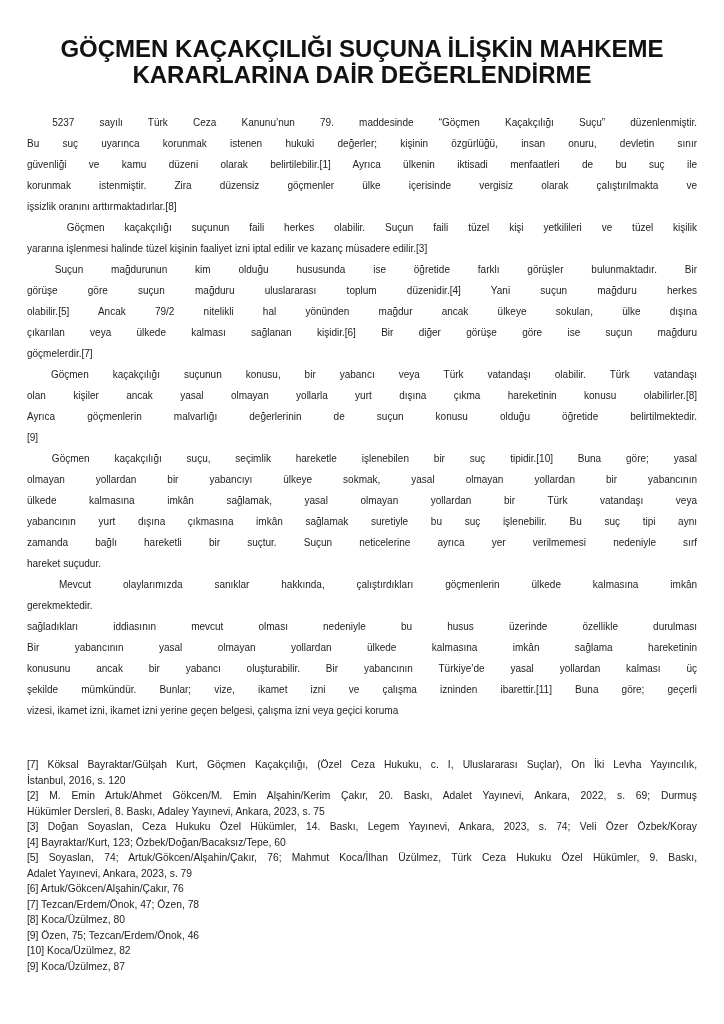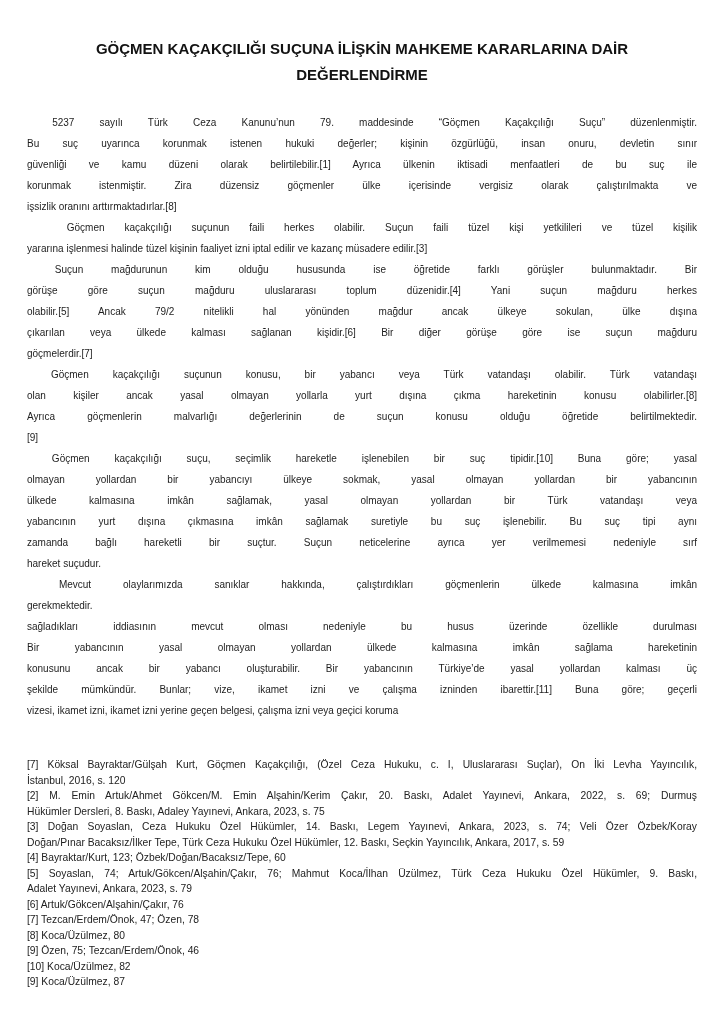--- a/index.html
+++ b/index.html
@@ -18,21 +18,21 @@
     box-sizing: border-box;
     width: 724px;
     height: 1024px;
     padding: 0 27px;
     background: #ffffff;
   }
   .doc-title {
     margin: 36px auto 0 auto;
     max-width: 650px;
     text-align: center;
-    font-size: 15px;
+    font-size: 24px;
     font-weight: 700;
     line-height: 26px;
     color: #121212;
   }
   .body-text {
     margin-top: 24px;
   }
   .para { margin: 0; }
   .bline {
     font-size: 10px;
@@ -116,21 +116,20 @@
       <div class="para">
         <div class="fline">[7] Köksal Bayraktar/Gülşah Kurt, Göçmen Kaçakçılığı, (Özel Ceza Hukuku, c. I, Uluslararası Suçlar), On İki Levha Yayıncılık,</div>
         <div class="fline lastline">İstanbul, 2016, s. 120</div>
       </div>
       <div class="para">
         <div class="fline">[2] M. Emin Artuk/Ahmet Gökcen/M. Emin Alşahin/Kerim Çakır, 20. Baskı, Adalet Yayınevi, Ankara, 2022, s. 69; Durmuş</div>
         <div class="fline lastline">Hükümler Dersleri, 8. Baskı, Adaley Yayınevi, Ankara, 2023, s. 75</div>
       </div>
       <div class="para">
         <div class="fline">[3] Doğan Soyaslan, Ceza Hukuku Özel Hükümler, 14. Baskı, Legem Yayınevi, Ankara, 2023, s. 74; Veli Özer Özbek/Koray</div>
-        <div class="fline lastline">Doğan/Pınar Bacaksız/İlker Tepe, Türk Ceza Hukuku Özel Hükümler, 12. Baskı, Seçkin Yayıncılık, Ankara, 2017, s. 59</div>
       </div>
       <div class="para">
         <div class="fline lastline">[4] Bayraktar/Kurt, 123; Özbek/Doğan/Bacaksız/Tepe, 60</div>
       </div>
       <div class="para">
         <div class="fline">[5] Soyaslan, 74; Artuk/Gökcen/Alşahin/Çakır, 76; Mahmut Koca/İlhan Üzülmez, Türk Ceza Hukuku Özel Hükümler, 9. Baskı,</div>
         <div class="fline lastline">Adalet Yayınevi, Ankara, 2023, s. 79</div>
       </div>
       <div class="para">
         <div class="fline lastline">[6] Artuk/Gökcen/Alşahin/Çakır, 76</div>

